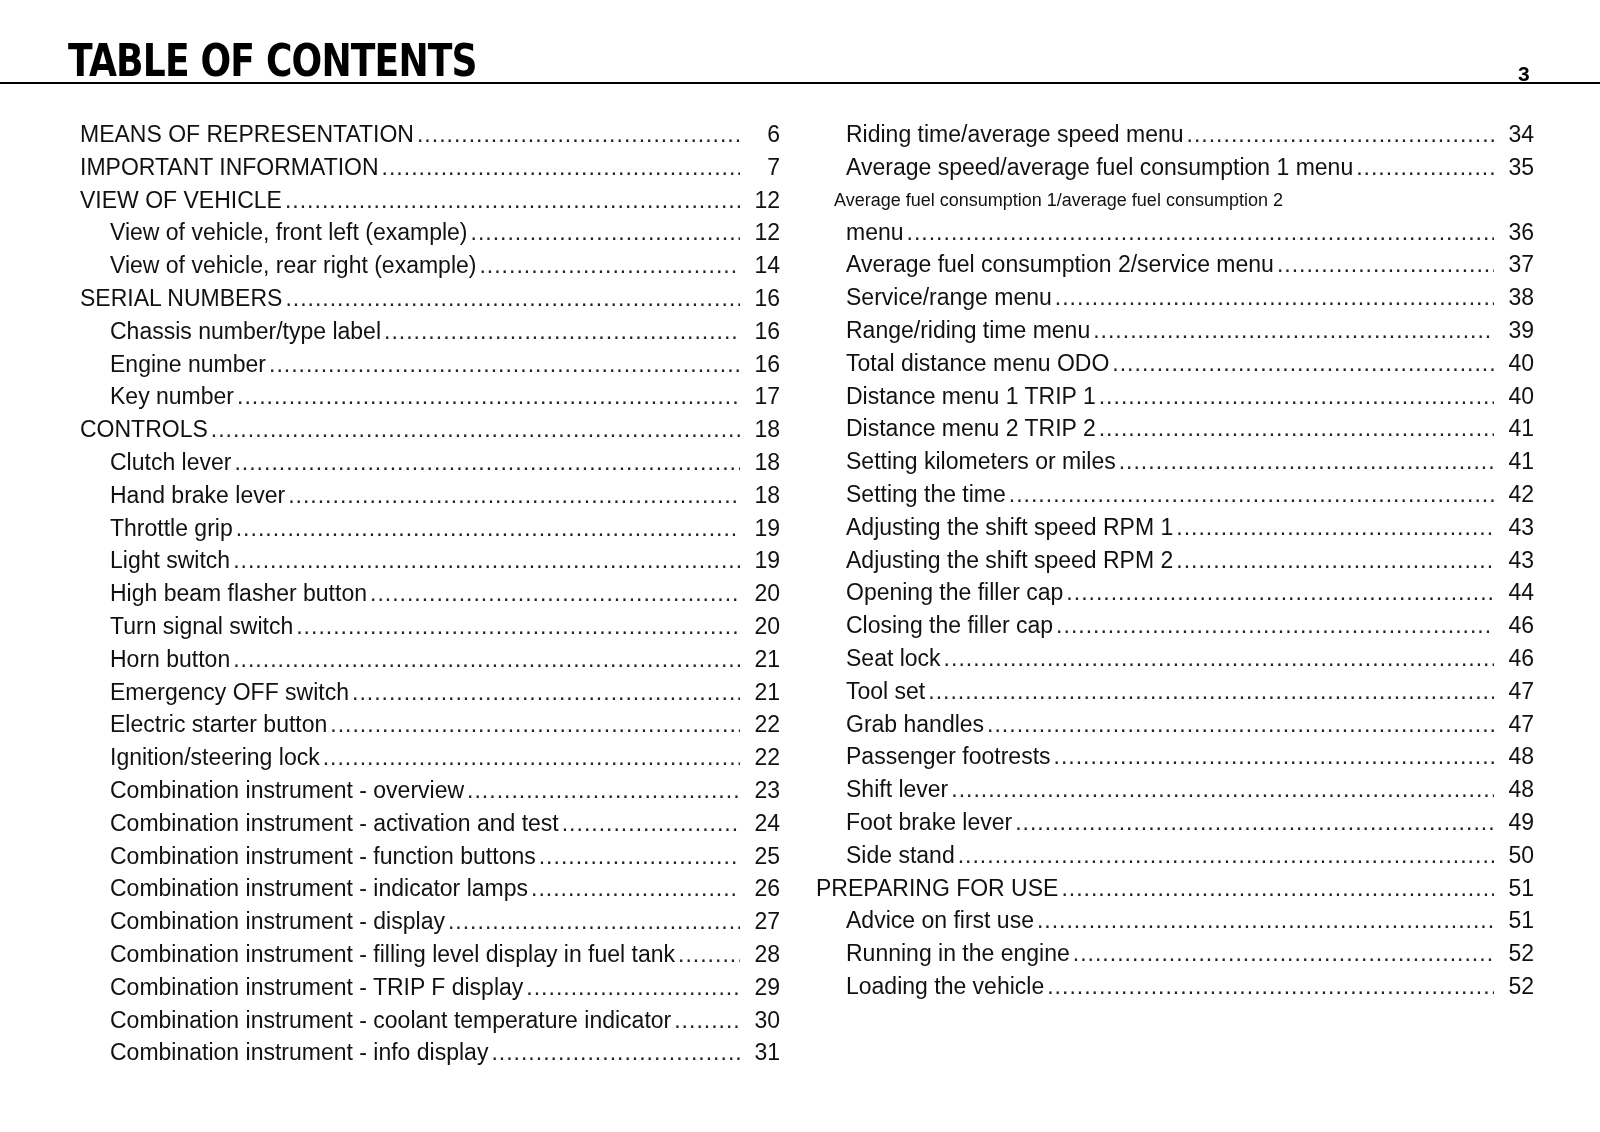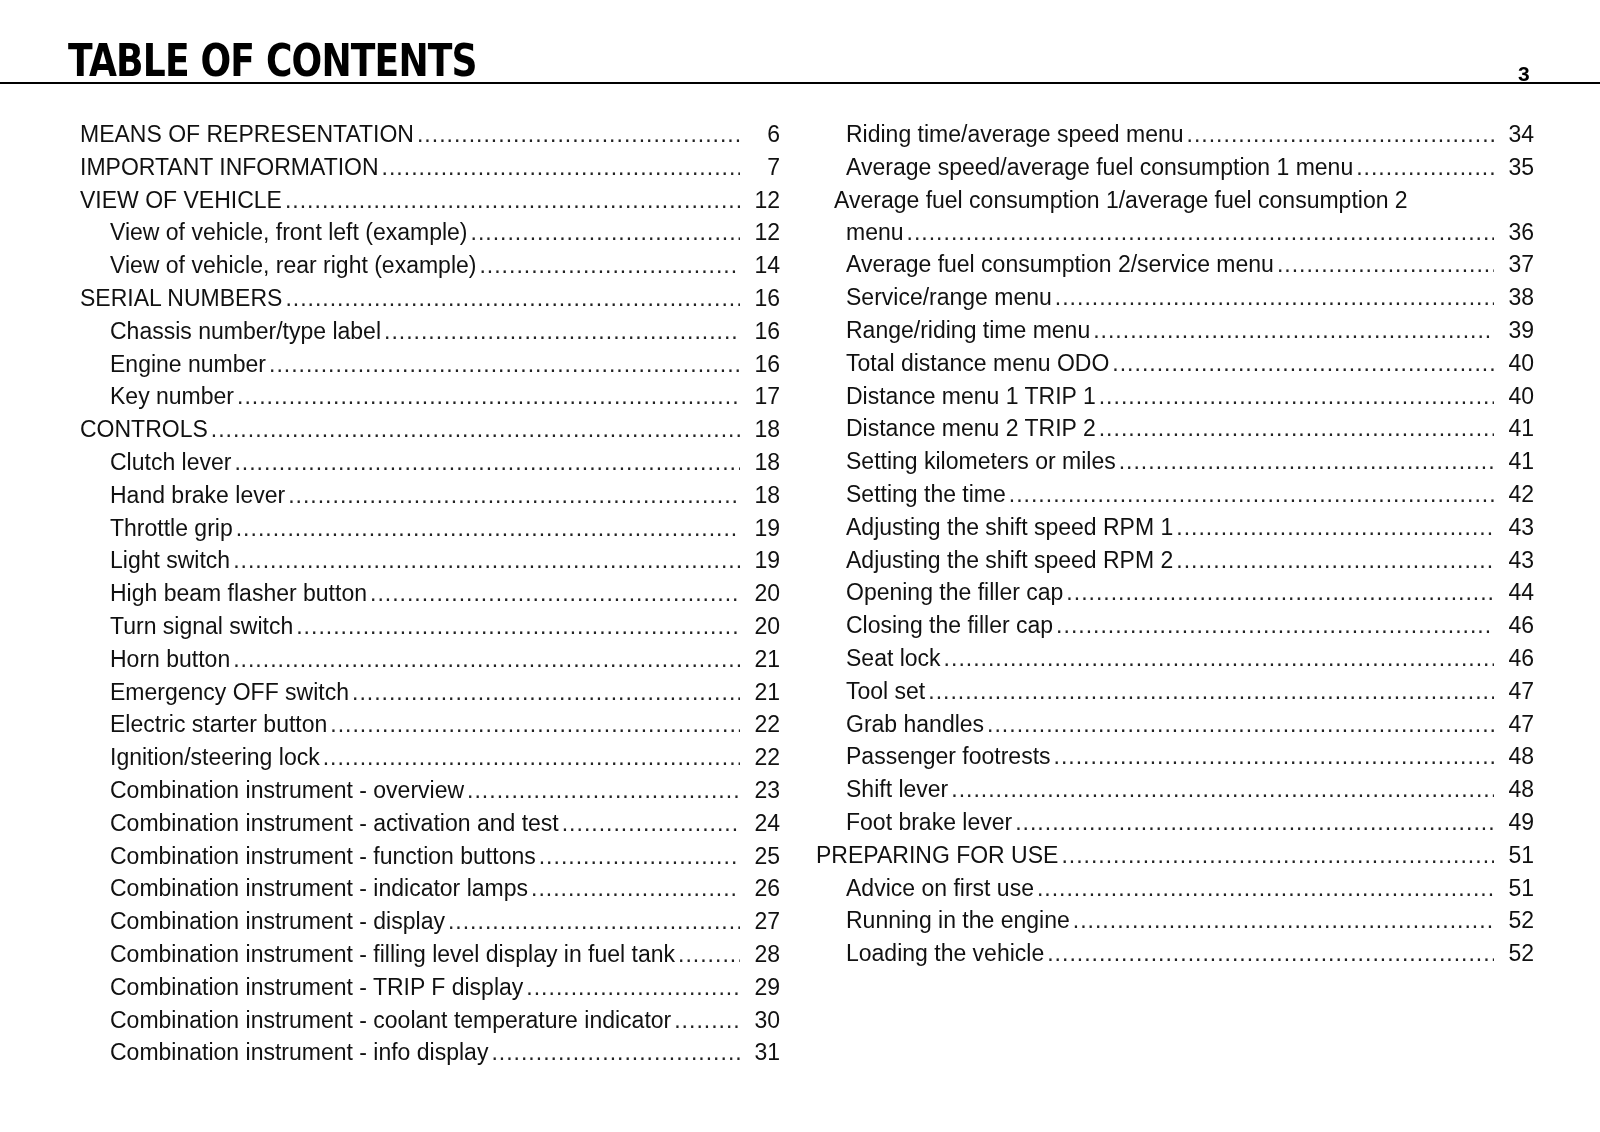--- a/index.html
+++ b/index.html
@@ -29,21 +29,21 @@
     .entry.sub { padding-left: 30px; }
     .entry .lbl { flex: 0 0 auto; margin-left: 12px; }
     .entry .dots {
       flex: 1 1 auto; overflow: hidden; margin: 0 6px 0 3px; color: #222;
       letter-spacing: 1px;
     }
     .entry .dots::before {
       content: "................................................................................................................................................................................";
     }
     .entry .pg { flex: 0 0 auto; width: 34px; text-align: right; }
-    .wrap-first { font-size: 23px; line-height: 32px; white-space: nowrap; padding-left: 30px; }
+    .wrap-first { font-size: 18px; line-height: 32px; white-space: nowrap; padding-left: 30px; }
   </style>
 </head>
 <body>
 
 <div class="header">
   <div class="title">TABLE OF CONTENTS</div>
   <div class="rule"></div>
   <div class="page-num">3</div>
 </div>
 
@@ -294,20 +294,25 @@
     <div class="entry sub" style="padding-left: 14px;">
       <span class="lbl">Shift lever</span>
       <span class="dots"></span>
       <span class="pg">48</span>
     </div>
     <div class="entry sub" style="padding-left: 14px;">
       <span class="lbl">Foot brake lever</span>
       <span class="dots"></span>
       <span class="pg">49</span>
     </div>
+    <div class="entry sub" style="padding-left: 14px;">
+      <span class="lbl">Side stand</span>
+      <span class="dots"></span>
+      <span class="pg">50</span>
+    </div>
     <div class="entry" style="padding-left: 0px; margin-left: -16px;">
       <span class="lbl">PREPARING FOR USE</span>
       <span class="dots"></span>
       <span class="pg">51</span>
     </div>
     <div class="entry sub" style="padding-left: 14px; justify-content: flex-end;">
       <span class="lbl">Advice on first use</span>
       <span class="dots"></span>
       <span class="pg">51</span>
     </div>

